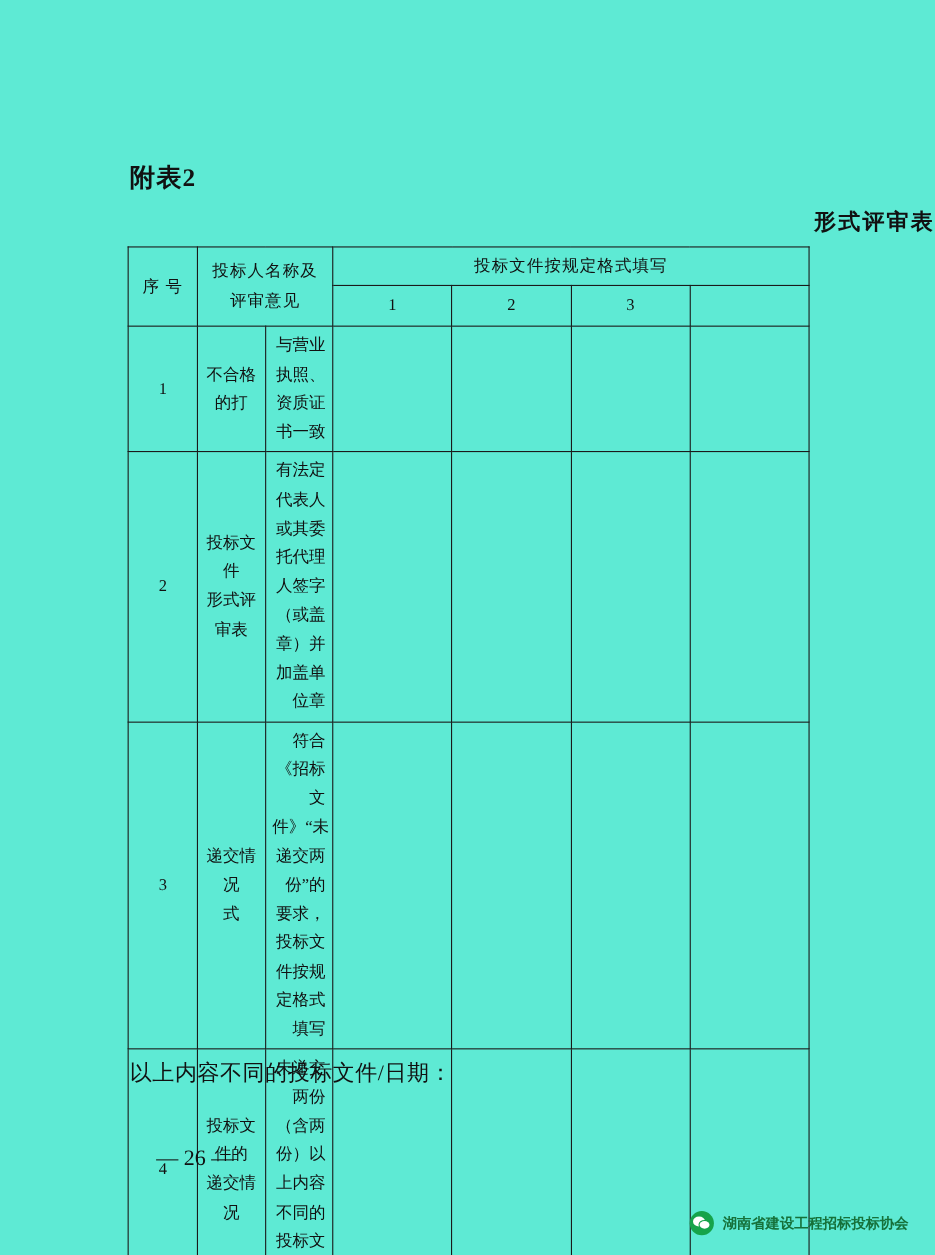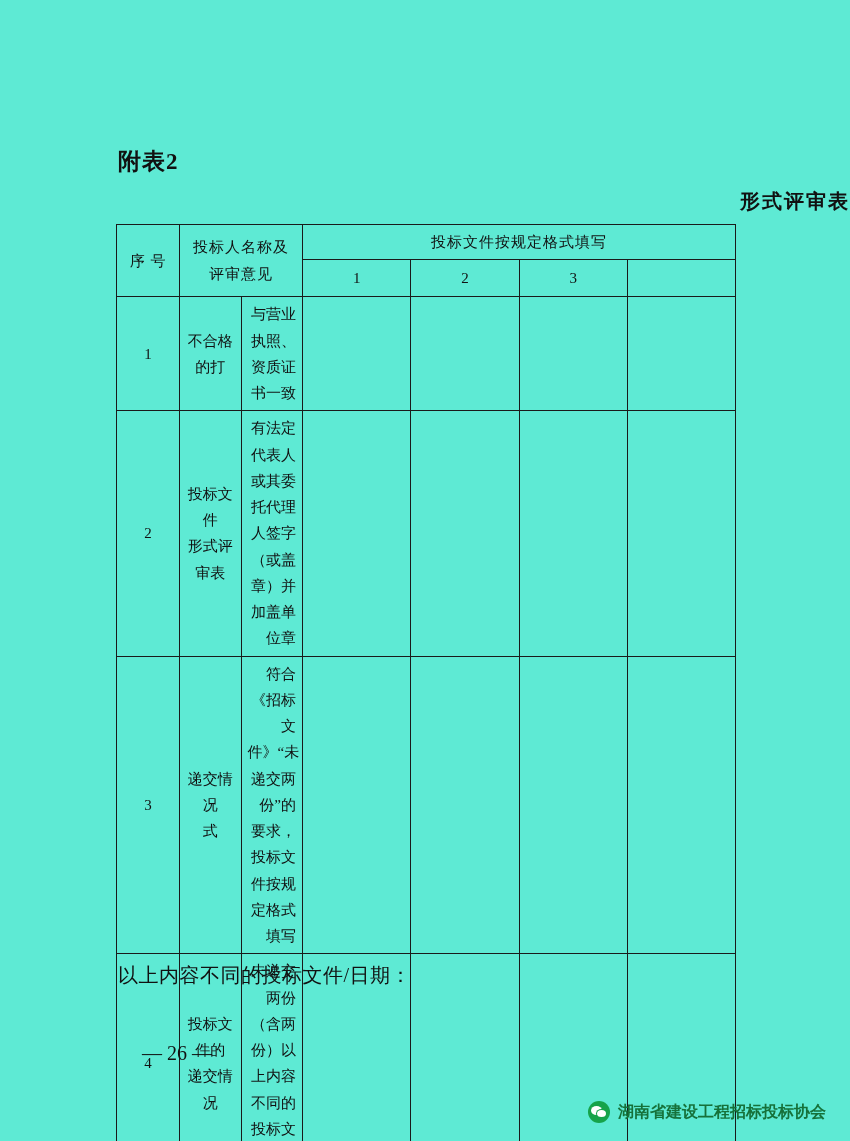--- a/index.html
+++ b/index.html
@@ -97,21 +97,21 @@
     transform: translateX(-248px);
   }
   .footer-brand {
     position: absolute;
     right: 24px;
     bottom: 18px;
     display: flex;
     align-items: center;
     gap: 8px;
     color: #16713a;
-    font-size: 16px;
+    font-size: 13px;
     font-weight: bold;
     font-family: "Liberation Sans", sans-serif;
   }
   .wechat-badge {
     width: 22px;
     height: 22px;
     border-radius: 50%;
     background: #16a34a;
     position: relative;
     display: inline-block;

